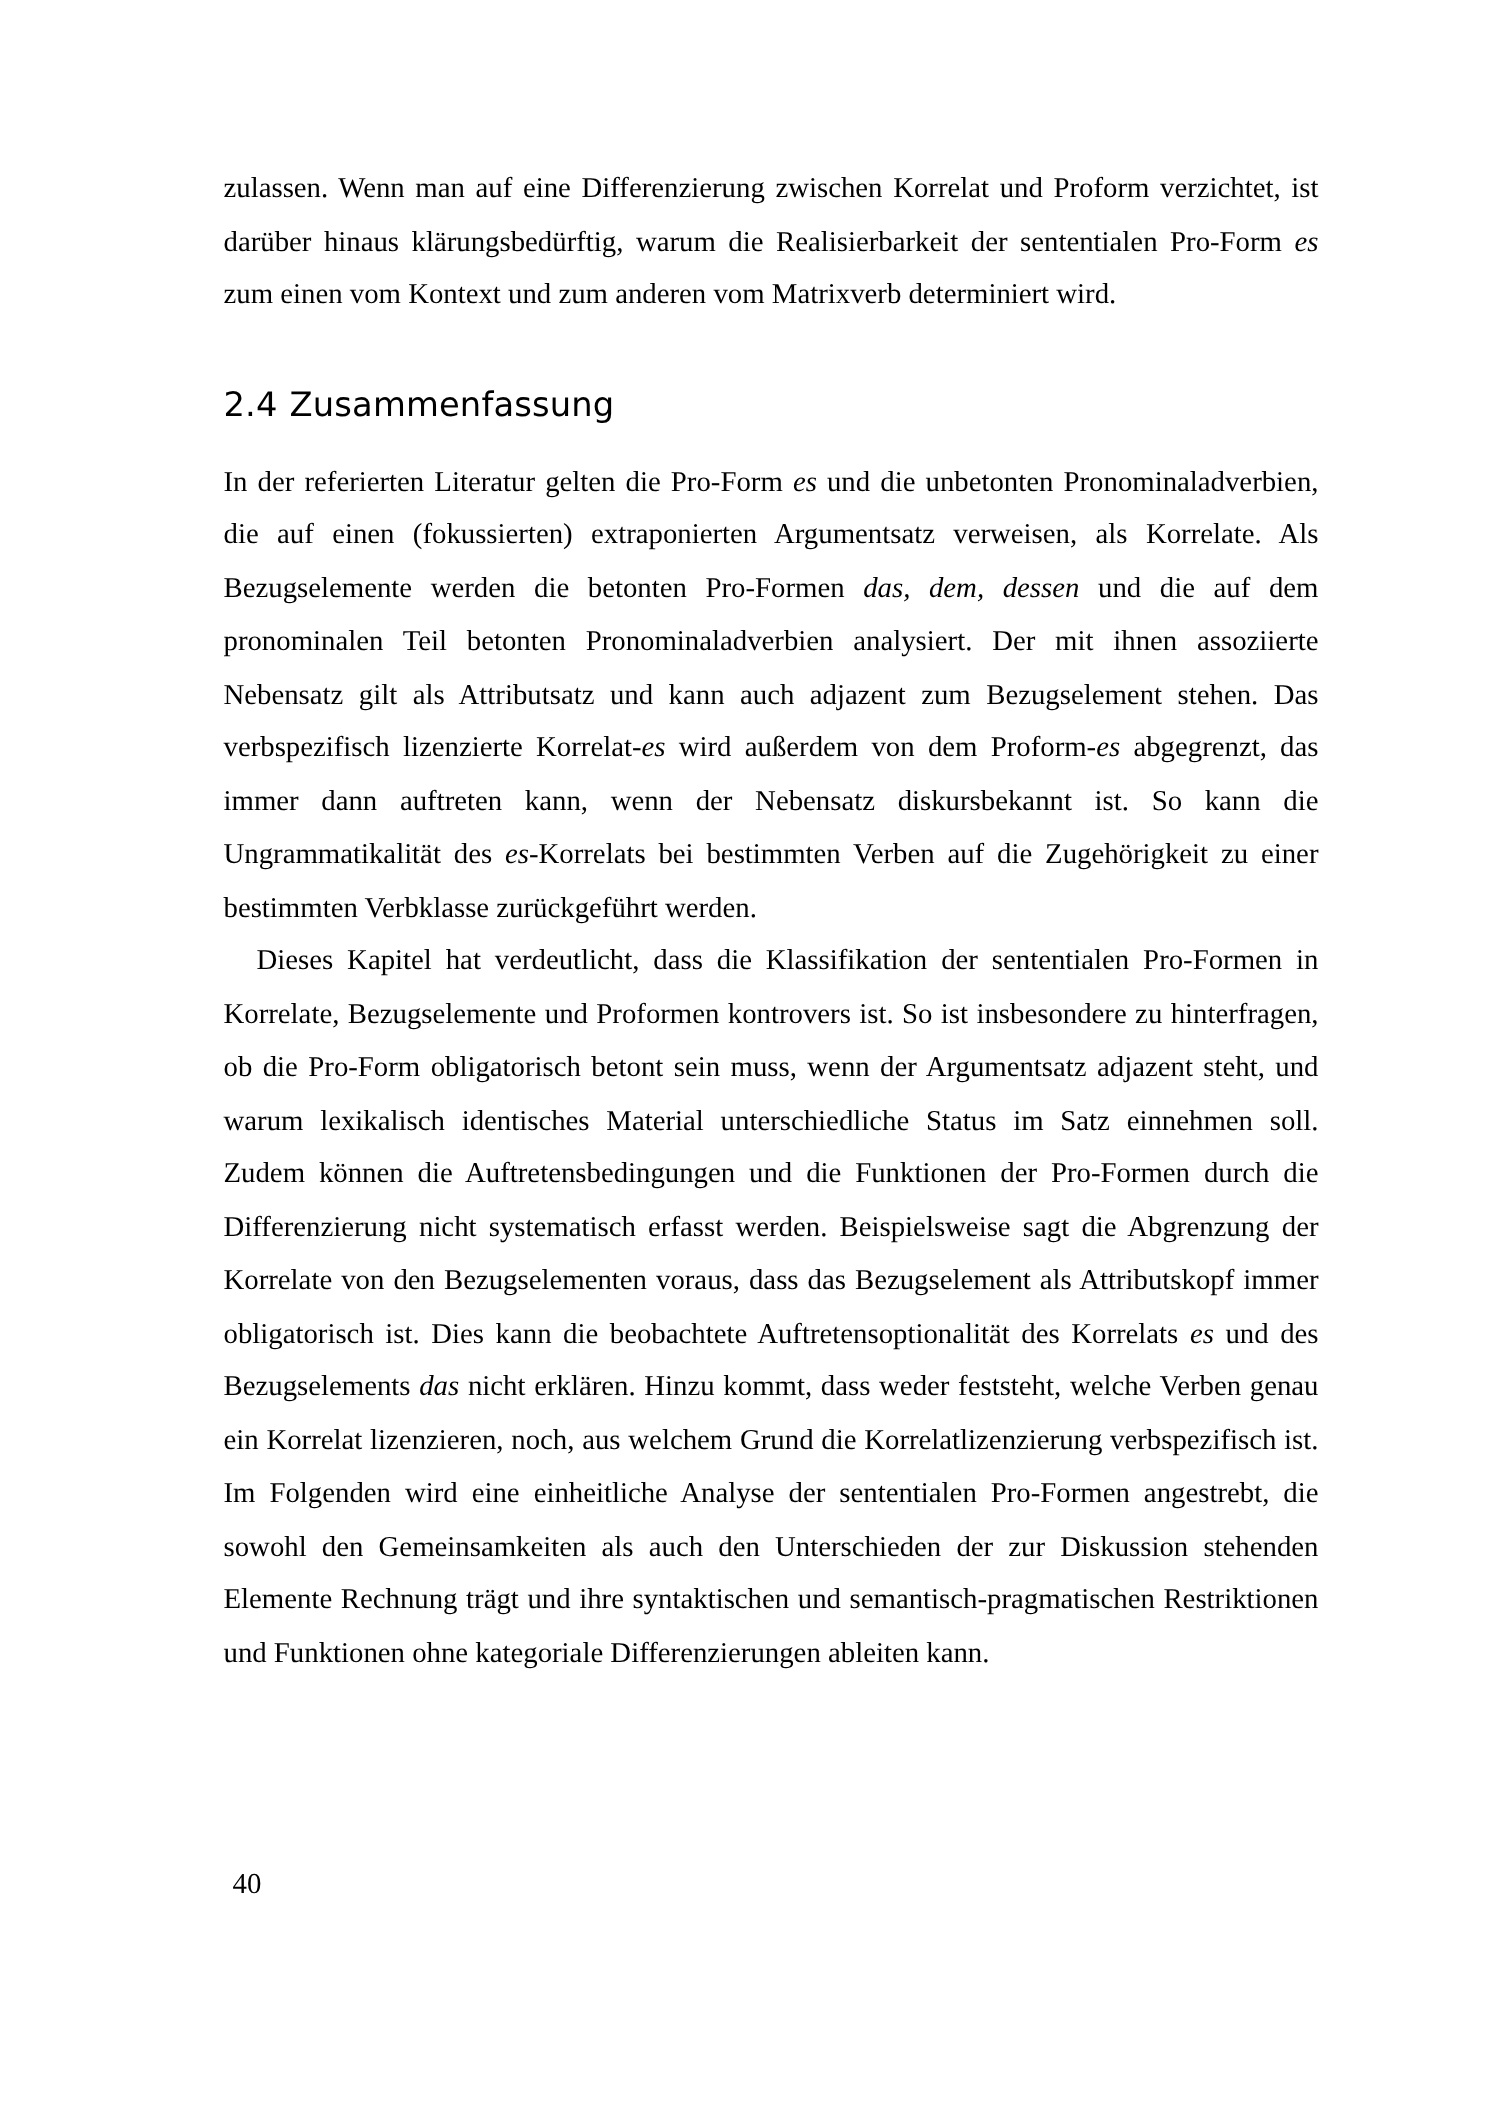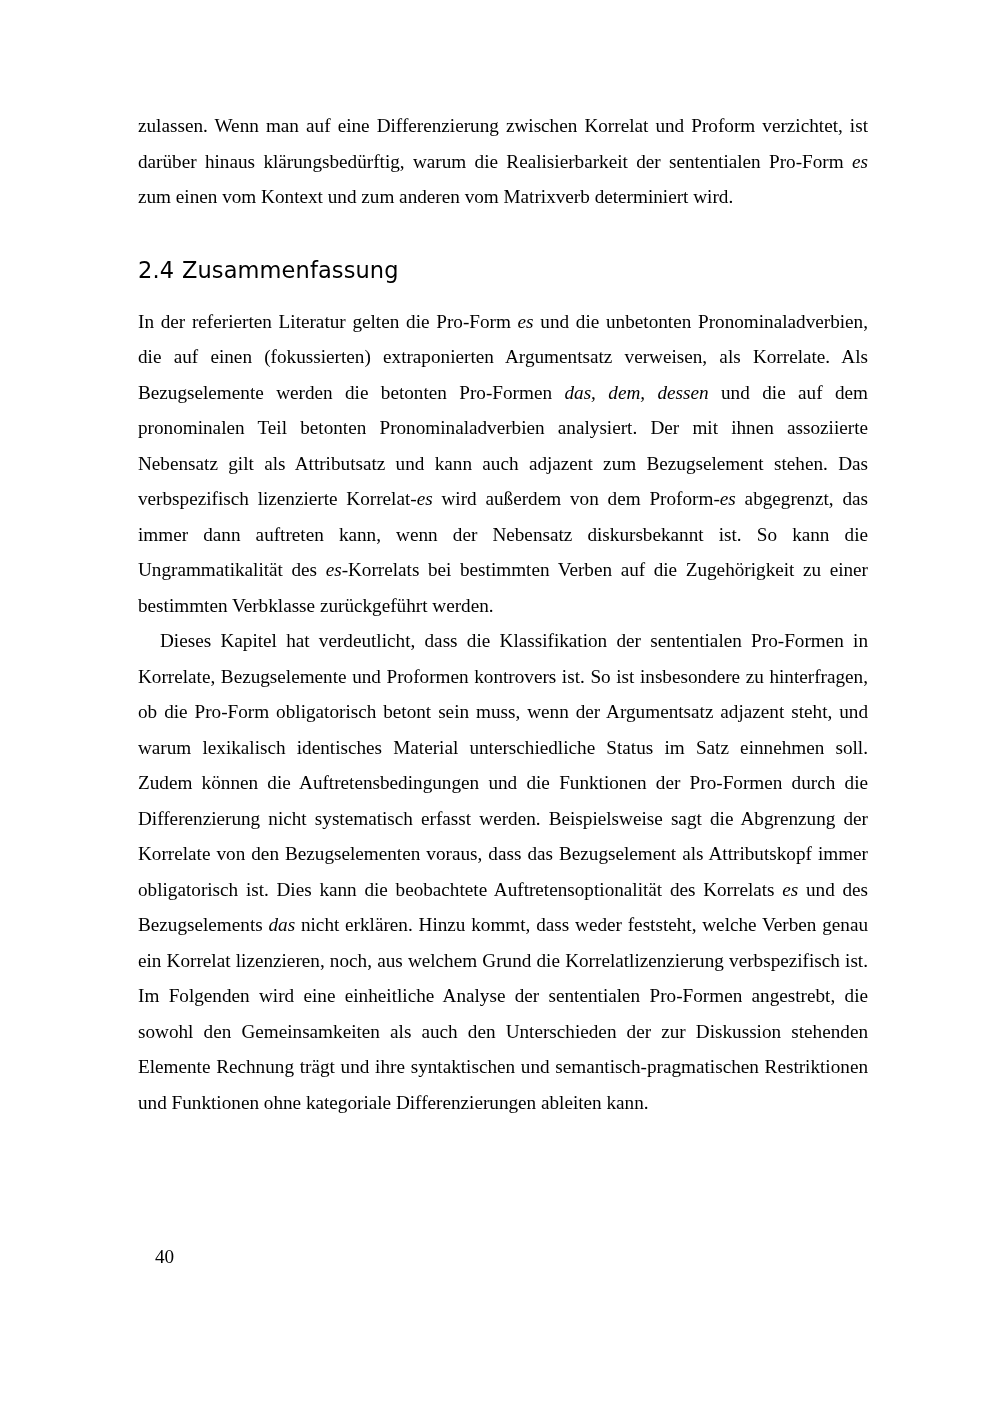--- a/index.html
+++ b/index.html
@@ -11,21 +11,21 @@
     position: relative;
     width: 1000px;
     height: 1415px;
     background: #ffffff;
     font-family: "Liberation Serif", serif;
     color: #000000;
     box-sizing: border-box;
   }
   .content {
     position: absolute;
-    left: 138px;
+    left: 149px;
     top: 108px;
     width: 730px;
   }
   .para {
     font-size: 19.2px;
     line-height: 35.5px;
     text-align: justify;
     text-justify: inter-word;
     margin: 0 0 0 0;
     hyphens: manual;

